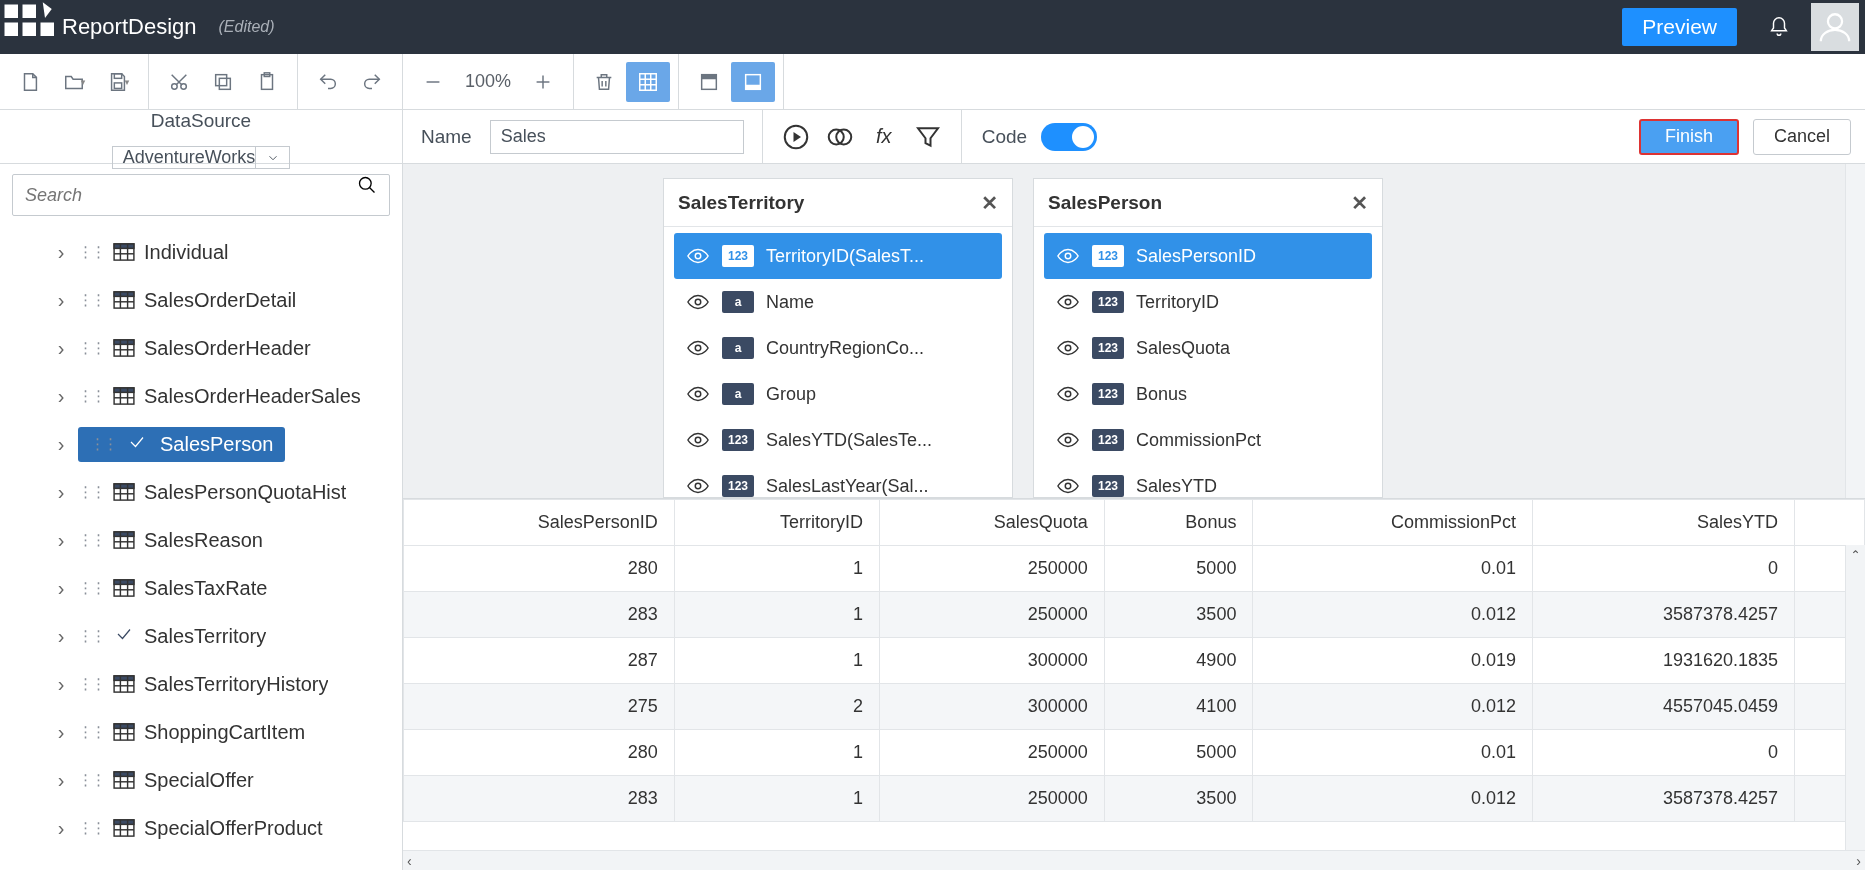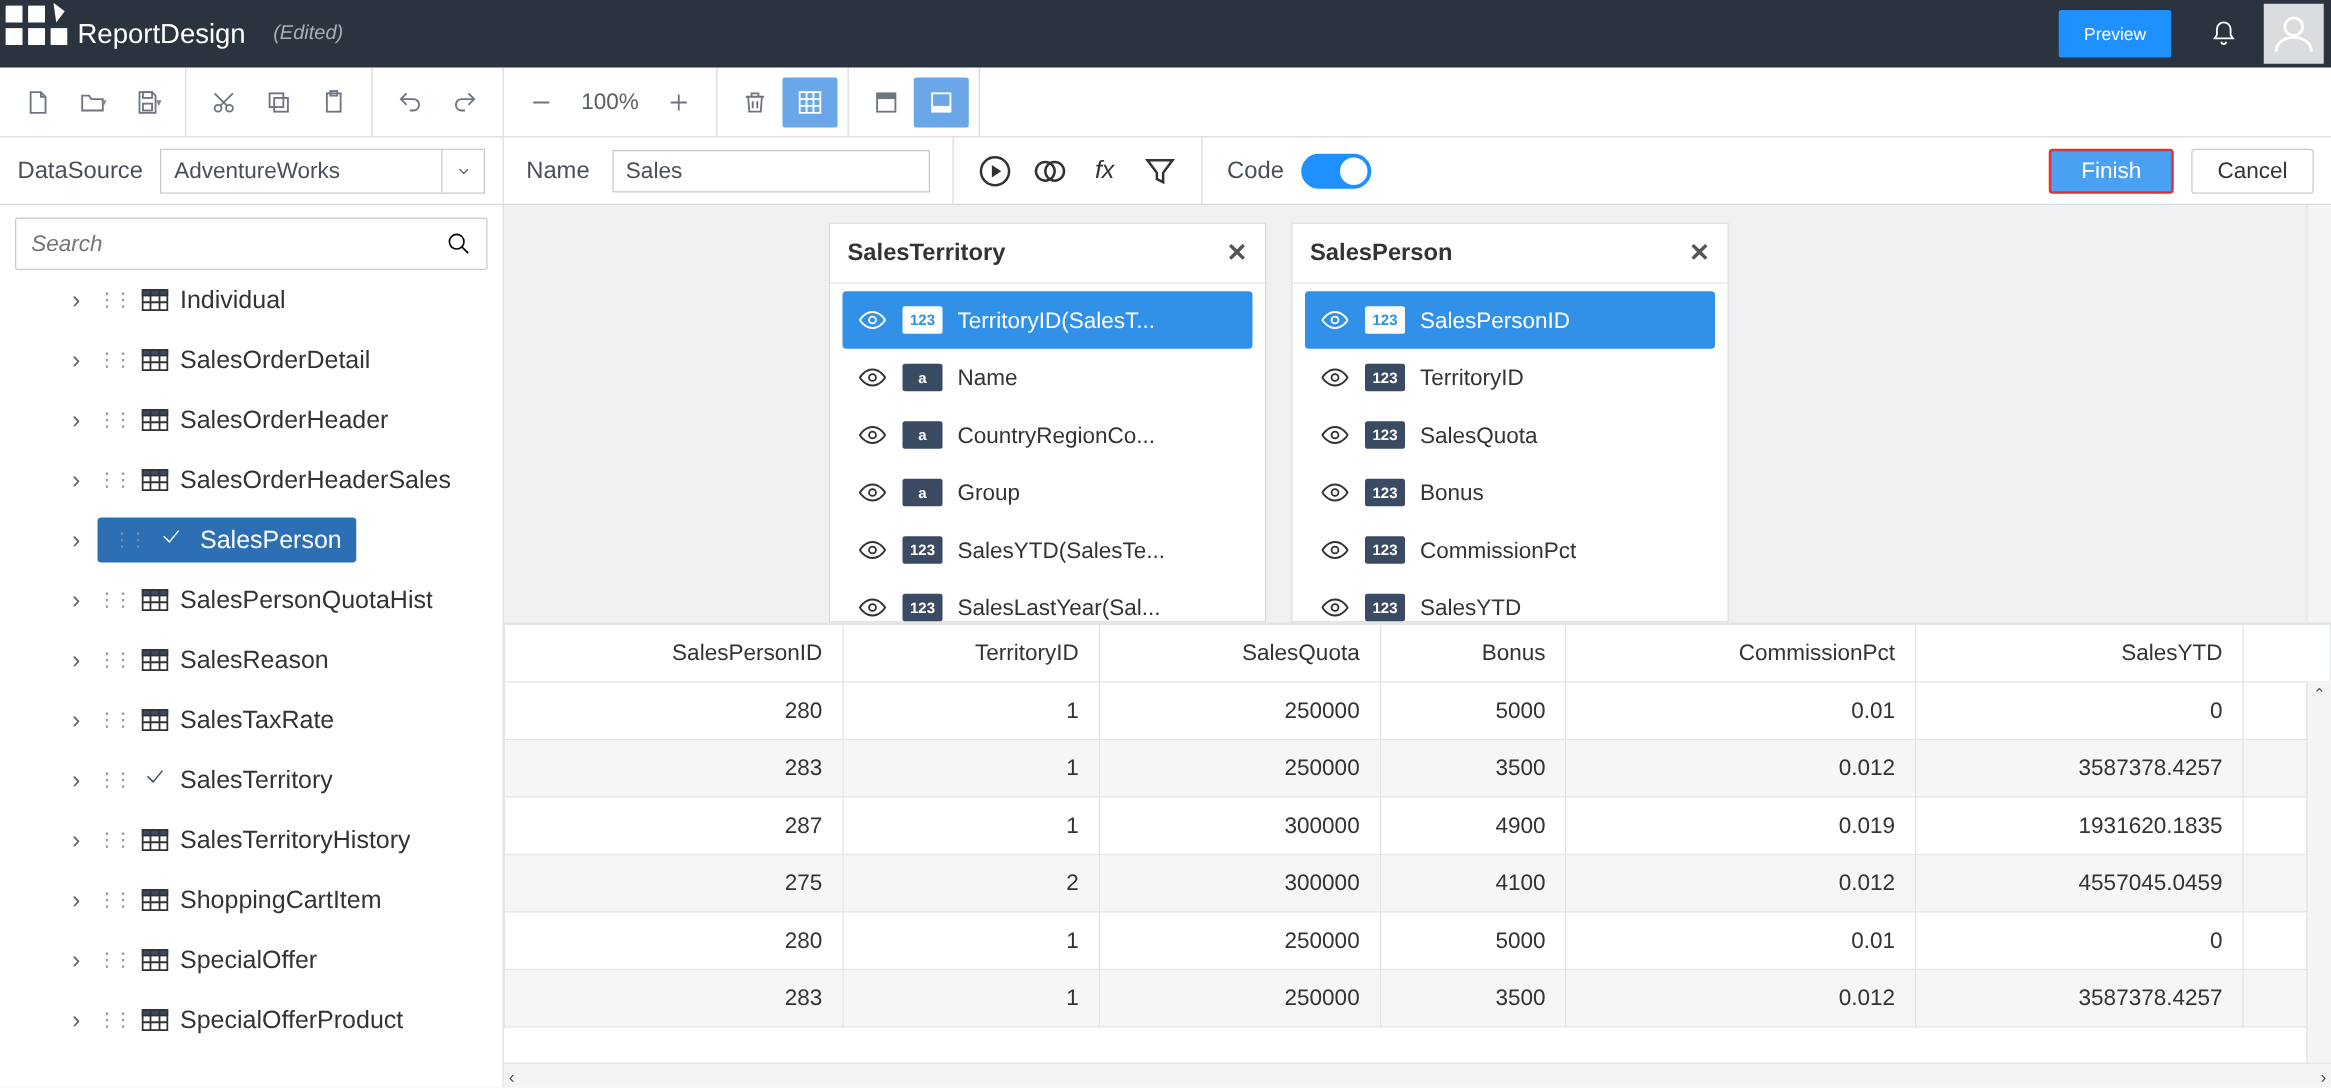--- a/index.html
+++ b/index.html
@@ -4,53 +4,53 @@
 <style>
 * { box-sizing: border-box; margin: 0; padding: 0; font-family: "Segoe UI", Arial, sans-serif; }
 body { background: #fff; overflow: hidden; width: 1865px; height: 870px; position: relative; }
 
 
 .topbar { height: 54px; background: #2b333e; display: flex; align-items: center; color: #fff; padding: 0 0; position: relative; }
 .topbar .apps { width: 54px; height: 54px; display:flex; align-items:center; justify-content:center; }
 .topbar .title { font-size: 22px; font-weight: 400; margin-left: 8px; }
 .topbar .edited { font-size: 16px; font-style: italic; color: #aab0b8; margin-left: 22px; }
 .topbar .spacer { flex:1; }
-.btn-preview { background:#1e90ff; color:#fff; border:none; height:38px; padding:0 20px; font-size:14px; border-radius:2px; margin-right:24px;}
+.btn-preview { background:#1e90ff; color:#fff; border:none; height:38px; padding:0 20px; font-size:21px; border-radius:2px; margin-right:24px;}
 .bell { width:36px; display:flex; justify-content:center; }
 .avatar { width:48px; height:48px; background:#d9dde0; margin-left:14px; margin-right:6px; display:flex; align-items:center; justify-content:center;}
 
 
 .toolbar { height:56px; border-bottom:1px solid #d7dbde; display:flex; align-items:center; }
 .tool-group { display:flex; align-items:center; height:100%; border-right:1px solid #d7dbde; padding:0 8px; }
 .tool-btn { width:44px; height:40px; display:flex; align-items:center; justify-content:center; color:#6c7580; border-radius:2px; }
 .tool-btn.active { background:#6aa7e8; color:#fff; }
 .tool-btn svg { width:22px; height:22px; }
 .zoom-text { font-size:18px; color:#5a6068; padding:0 10px; }
 
 
 .configbar { height:54px; border-bottom:1px solid #d7dbde; display:flex; align-items:center; }
-.cfg-left { width:403px; border-right:1px solid #d7dbde; height:100%; display:flex; align-items:center; padding:0 14px; gap:14px;}
+.cfg-left { width:403px; border-right:1px solid #d7dbde; height:100%; display:flex; align-items:center; padding:0 14px; gap:14px;flex-direction:column;}
 .cfg-label { font-size:19px; color:#47505a; }
 .cfg-select { flex:1; height:36px; border:1px solid #c5cacf; display:flex; align-items:center; padding:0 10px; font-size:18px; color:#47505a; justify-content:space-between;}
 .cfg-select .chev { border-left:1px solid #c5cacf; height:100%; width:34px; display:flex; align-items:center; justify-content:center; margin-right:-10px;}
 .cfg-name-wrap { display:flex; align-items:center; gap:18px; padding:0 18px; border-right:1px solid #d7dbde; height:100%;}
 .cfg-input { width:254px; height:34px; border:1px solid #c5cacf; padding:0 10px; font-size:18px; color:#47505a;}
 .cfg-icons { display:flex; align-items:center; gap:14px; padding:0 18px; border-right:1px solid #d7dbde; height:100%;}
 .cfg-icons .ib { width:30px; height:30px; display:flex; align-items:center; justify-content:center; color:#333;}
 .cfg-code { display:flex; align-items:center; gap:14px; padding:0 20px; height:100%; }
 .toggle { width:56px; height:28px; background:#1e90ff; border-radius:14px; position:relative;}
 .toggle .knob { width:22px;height:22px;background:#fff;border-radius:50%;position:absolute;right:3px;top:3px;}
 .cfg-spacer{flex:1;}
 .btn-finish { height:36px; padding:0 24px; background:#4aa0f2; color:#fff; border:2px solid #d33; font-size:18px; border-radius:3px;}
 .btn-cancel { height:36px; padding:0 20px; background:#fff; color:#333; border:1px solid #c5cacf; font-size:18px; border-radius:3px; margin:0 14px 0 14px;}
 
 
 .main { display:flex; height:calc(870px - 54px - 56px - 54px); }
 .sidebar { width:403px; border-right:1px solid #d7dbde; padding:10px 12px 0 12px; overflow:hidden; position:relative;}
-.search { height:42px; border:1px solid #c5cacf; border-radius:2px; display:flex; align-items:center; padding:0 12px; }
+.search { height:42px; border:1px solid #c5cacf; border-radius:2px; display:flex; padding:0 12px; margin-bottom:12px;}
 .search input { flex:1; border:none; outline:none; font-size:18px; font-style:italic; color:#888;}
 .tree { font-size:20px; color:#333; }
 .tree-item { display:flex; align-items:center; height:48px; gap:8px; padding-left:40px;}
 .tree-item .chev { width:18px; color:#666; display:flex; justify-content:center;}
 .tree-item .grip { color:#8a9099; font-size:15px; letter-spacing:-2px;}
 .tree-item .tbl-ic { width:24px; height:20px; display:flex; align-items:center; justify-content:center;}
 .tree-item .check-ic { width:24px; color:#1e90ff; }
 .tree-item.selected .pill { background:#2d6fb5; color:#fff; border-radius:3px; padding:6px 12px; display:flex; align-items:center; gap:10px;}
 .tree-item.selected .pill .check-ic { color:#fff;}
 .tree-item .lbl { white-space:nowrap; overflow:hidden; text-overflow:ellipsis; max-width:240px;}

